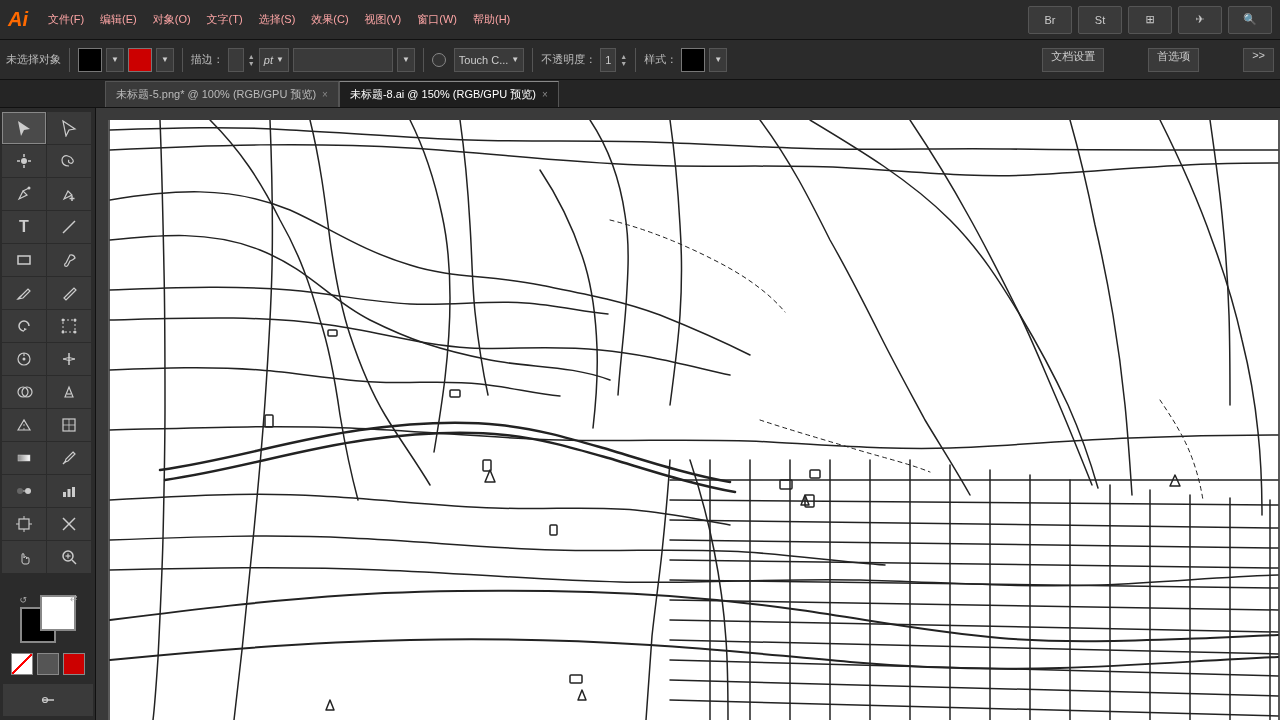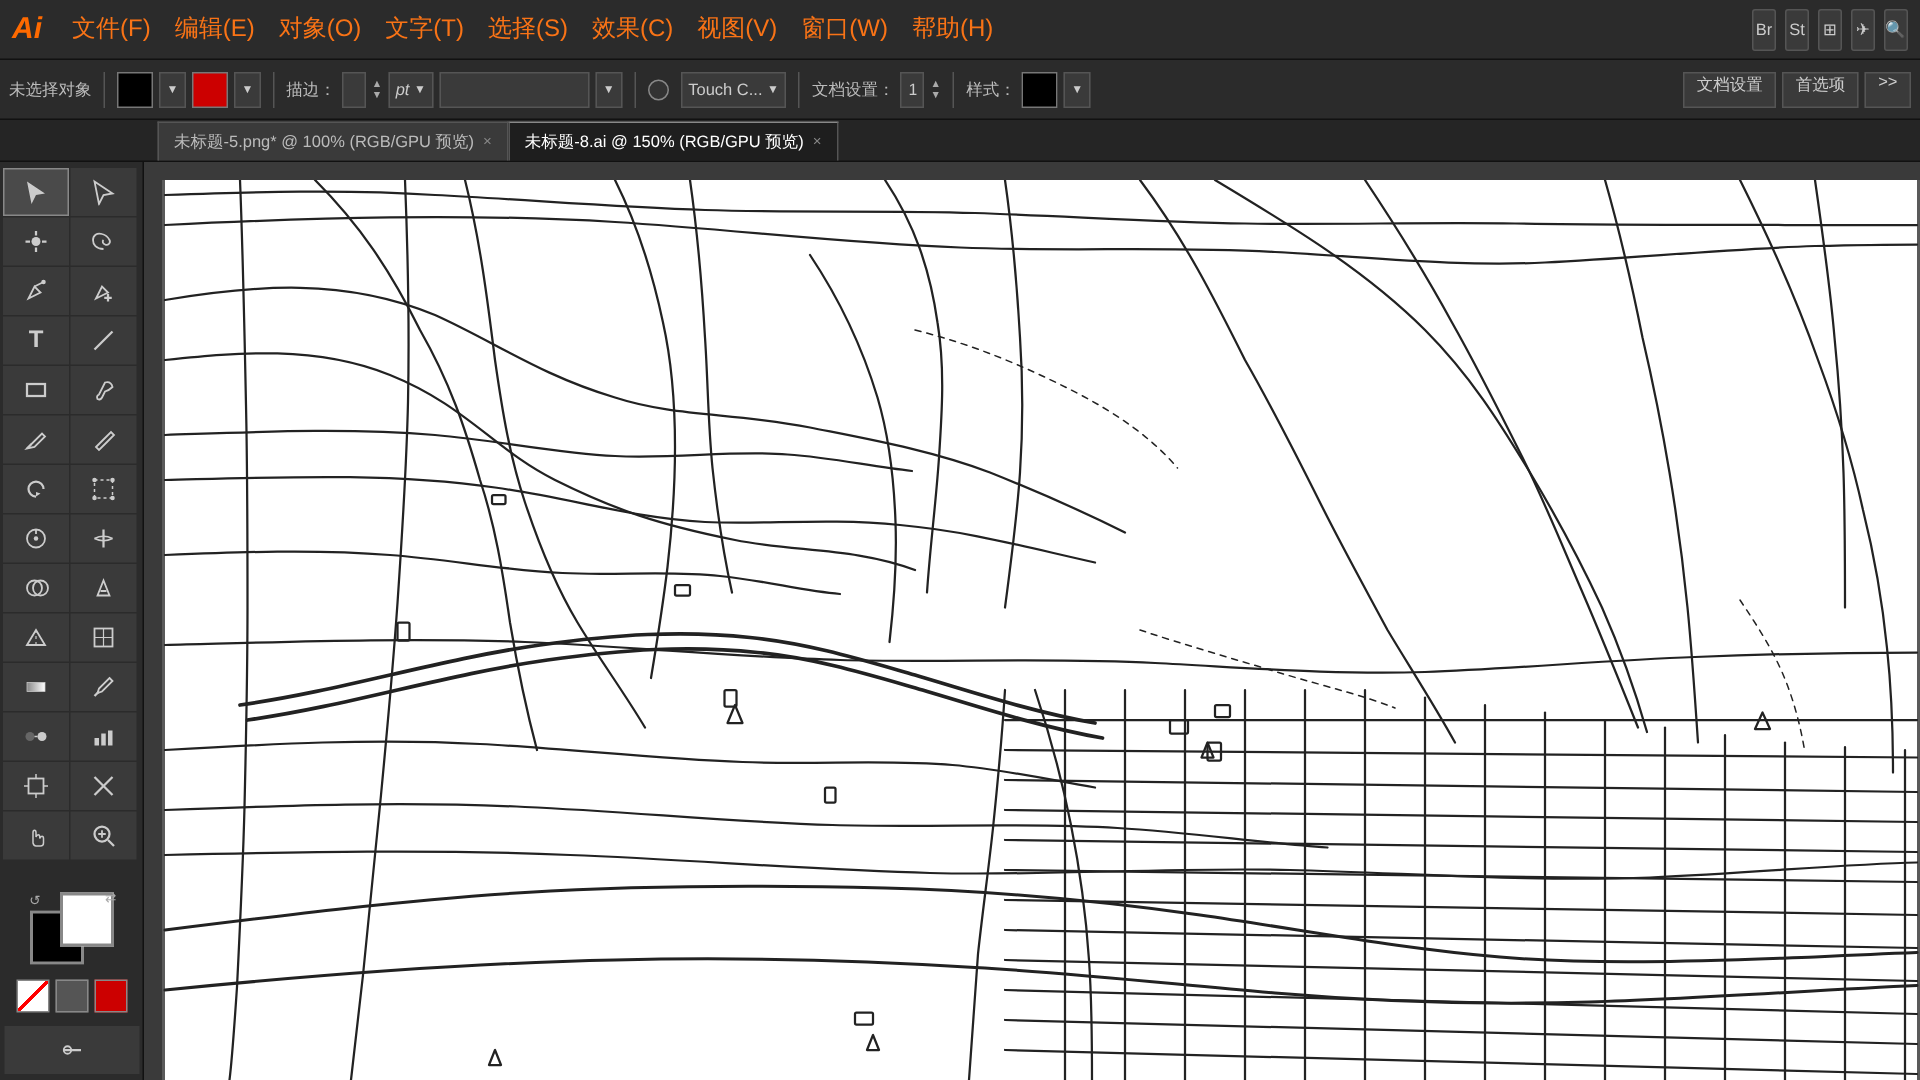--- a/index.html
+++ b/index.html
@@ -17,28 +17,28 @@
     #ai-logo {
       color: #ff6a00;
       font-weight: bold;
       font-size: 20px;
       margin-right: 12px;
       font-style: italic;
       text-align: right;
     }
     .menu-item {
       padding: 4px 8px;
-      font-size: 16px;
-      color: #f97316;
+      font-size: 11px;
+      color: #fca5a5;
       cursor: pointer;
     }
     .menu-spacer { flex: 1; }
     .menu-icons { display: flex; align-items: center; gap: 6px; }
     .menu-icon-btn {
-      width: 16px; height: 28px;
+      width: 44px; height: 28px;
       background: #3a3a3a;
       border: 1px solid #555;
       display: flex; align-items: center; justify-content: center;
       cursor: pointer; color: #ccc; font-size: 11px; border-radius: 2px;
     }
 
     
     #toolbar-bar {
       height: 40px;
       background: #2b2b2b;
@@ -78,21 +78,21 @@
     .tb-input-wide { width: 100px; }
     .tb-input-narrow { width: 16px; }
     .tb-separator { width: 1px; height: 24px; background: #555; margin: 0 4px; }
     .tb-btn {
       height: 24px;
       background: #3a3a3a;
       border: 1px solid #555;
       color: #ccc;
       font-size: 11px;
       padding: 0 8px;
-      cursor: pointer; white-space: nowrap;
+      cursor: pointer; white-space: nowrap; margin-left: 40px;
     }
     .tb-circle {
       width: 14px; height: 14px; border-radius: 50%;
       background: #333; border: 1px solid #888; margin-right: 4px;
     }
     .tb-spin-arrow { font-size: 7px; line-height: 1; color: #aaa; }
 
     
     #tabs-bar {
       height: 28px;
@@ -236,21 +236,21 @@
   <div class="tb-dropdown">
     <span class="tb-dropdown-arrow">▼</span>
   </div>
   <div class="tb-separator"></div>
   <div class="tb-circle"></div>
   <div class="tb-dropdown">
     <span>Touch C...</span>
     <span class="tb-dropdown-arrow">▼</span>
   </div>
   <div class="tb-separator"></div>
-  <span class="tb-label">文档设置：</span>
+  <span class="tb-label">不透明度：</span>
   <input class="tb-input tb-input-narrow" value="100%" style="">
   <div style="display:flex;flex-direction:column;cursor:pointer">
     <span class="tb-spin-arrow">▲</span>
     <span class="tb-spin-arrow">▼</span>
   </div>
   <div class="tb-separator"></div>
   <span class="tb-label">样式：</span>
   <div class="tb-swatch"></div>
   <div class="tb-dropdown">
     <span class="tb-dropdown-arrow">▼</span>

